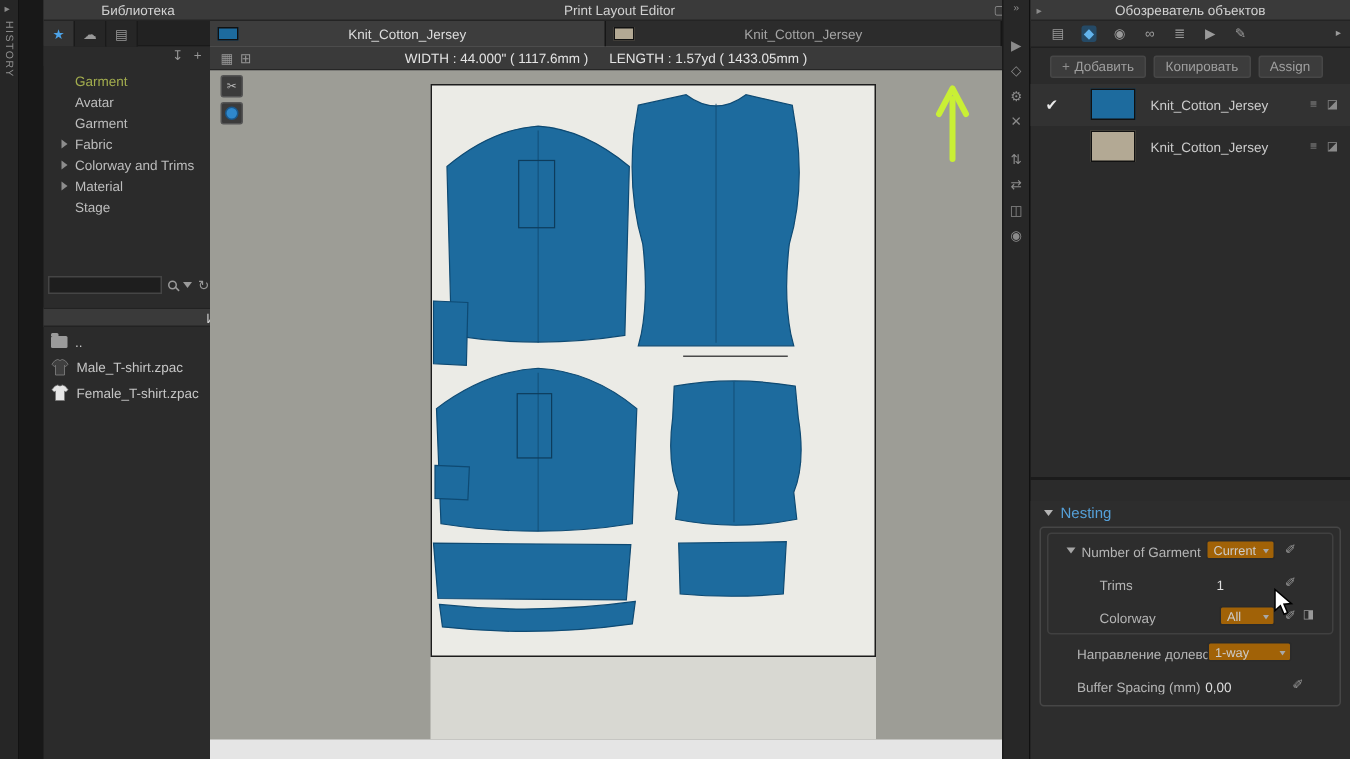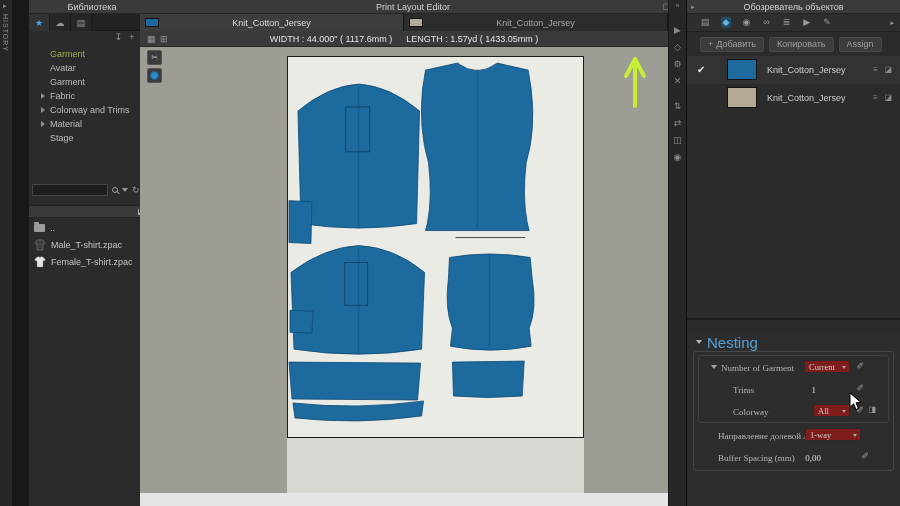--- a/index.html
+++ b/index.html
@@ -78,30 +78,30 @@
   .ob-row.selected { background:#323232; }
   .ob-check { position:absolute; left:10px; top:8px; color:#eaeaea; font-size:10px; }
   .ob-swatch { position:absolute; left:40px; top:3px; width:30px; height:21px; border:1px solid #111; }
   .ob-label { position:absolute; left:80px; top:9px; color:#cccccc; }
   .ob-mini { position:absolute; top:9px; font-size:8px; color:#8a8a8a; }
   .ob-mini.m1 { right:22px; } .ob-mini.m2 { right:8px; }
   .splitter { position:absolute; left:0; top:318px; width:100%; height:2px; background:#1b1b1b; }
   .prop-header { position:absolute; left:0; top:320px; width:100%; }
   .prop-body { position:absolute; left:0; top:334px; width:100%; bottom:0; background:#2d2d2d; }
   .sect-row { position:relative; height:16px; display:flex; align-items:center; gap:5px; padding-left:9px; }
-  .sect-label { color:#55a0d8; font-size:15px; }
+  .sect-label { color:#55a0d8; font-size:10px; }
   .caret-down { width:0; height:0; border-left:3px solid transparent; border-right:3px solid transparent; border-top:4px solid #b5b5b5; }
   .sect-box { margin:1px 6px 3px 6px; border:1px solid #464646; border-radius:3px; padding:2px 0; }
   .sub-box { margin:1px 4px; border:1px solid #404040; border-radius:3px; }
-  .prow { position:relative; height:22px;font-family:Liberation Serif, serif; }
+  .prow { position:relative; height:22px; }
   .plabel { position:absolute; left:24px; top:7px; color:#b5b5b5; white-space:nowrap; max-width:110px; overflow:hidden; }
   .prow .caret-down.inrow { position:absolute; left:12px; top:9px; border-top-color:#a5a5a5; }
   .plabel.lead { left:22px; }
   .plabel.indent { left:34px; }
-  .pselect { position:absolute; right:38px; top:4px; width:46px; height:13px; background:#7f1d1d; border:1px solid #2a2a2a; border-radius:2px; color:#ccc; font-size:8.5px; display:flex; align-items:center; padding-left:4px; }
+  .pselect { position:absolute; right:38px; top:4px; width:46px; height:13px; background:#a16207; border:1px solid #2a2a2a; border-radius:2px; color:#ccc; font-size:8.5px; display:flex; align-items:center; padding-left:4px; }
   .pselect.narrow { width:37px; }
   .pselect.grain { width:56px; right:32px; }
   .sel-caret { position:absolute; right:3px; top:5px; width:0; height:0; border-left:2.5px solid transparent; border-right:2.5px solid transparent; border-top:3.5px solid #a8a8a8; }
   .pvalue { position:absolute; right:72px; top:7px; color:#dedede; }
   .picker { position:absolute; right:24px; top:5px; color:#999; font-size:9px; }
   .palette-ic { position:absolute; right:12px; top:5px; color:#999; font-size:8px; }
 
   
   .annot-arrow { position:absolute; left:620px; top:54px; }
   .cursor { position:absolute; left:849px; top:392px; }

